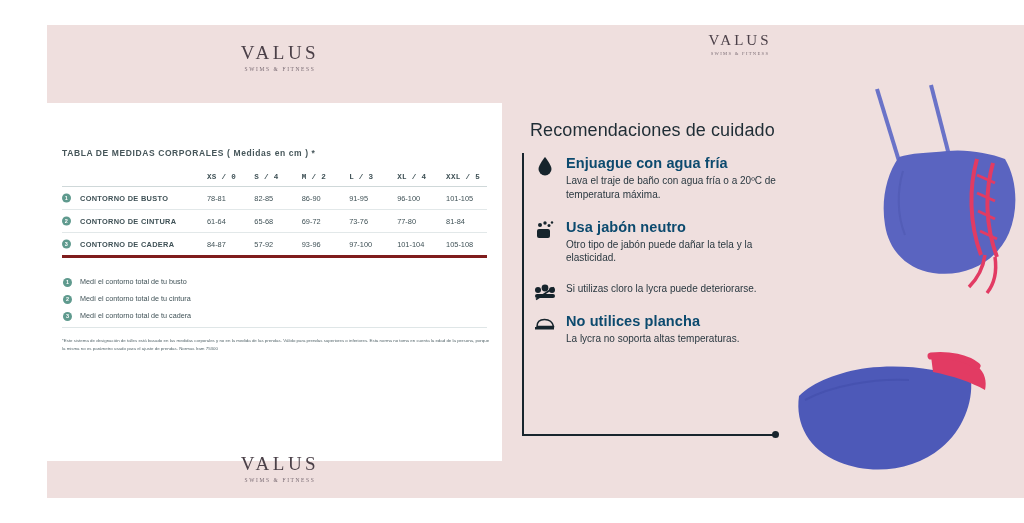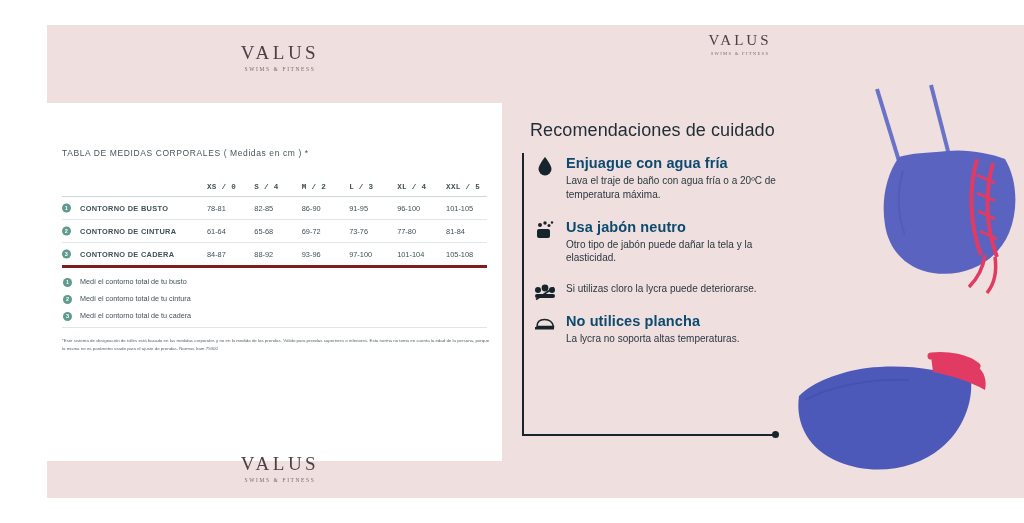--- a/index.html
+++ b/index.html
@@ -76,22 +76,22 @@
   .table-wrap {
     position: absolute;
     left: 62px;
     top: 148px;
     width: 440px;
   }
   .table-title {
     font-size: 8.5px;
     letter-spacing: 0.6px;
     color: #46565a;
-    font-weight: 400;
-    margin-bottom: 20px;
+    font-weight: 700;
+    margin-bottom: 10px;
   }
   table.sizes {
     border-collapse: collapse;
     width: 425px;
     font-size: 7.5px;
     color: #3f5156;
   }
   table.sizes th, table.sizes td {
     padding: 0;
     text-align: left;
@@ -311,21 +311,21 @@
           <td>73-76</td>
           <td>77-80</td>
           <td>81-84</td>
         </tr>
         <tr>
           <td class="rowlabel">
             <span class="bullet-num">3</span>
             <span>CONTORNO DE CADERA</span>
           </td>
           <td>84-87</td>
-          <td>88-92</td>
+          <td>57-92</td>
           <td>93-96</td>
           <td>97-100</td>
           <td>101-104</td>
           <td>105-108</td>
         </tr>
       </tbody>
     </table>
   </div>
 
   <div class="notes">

